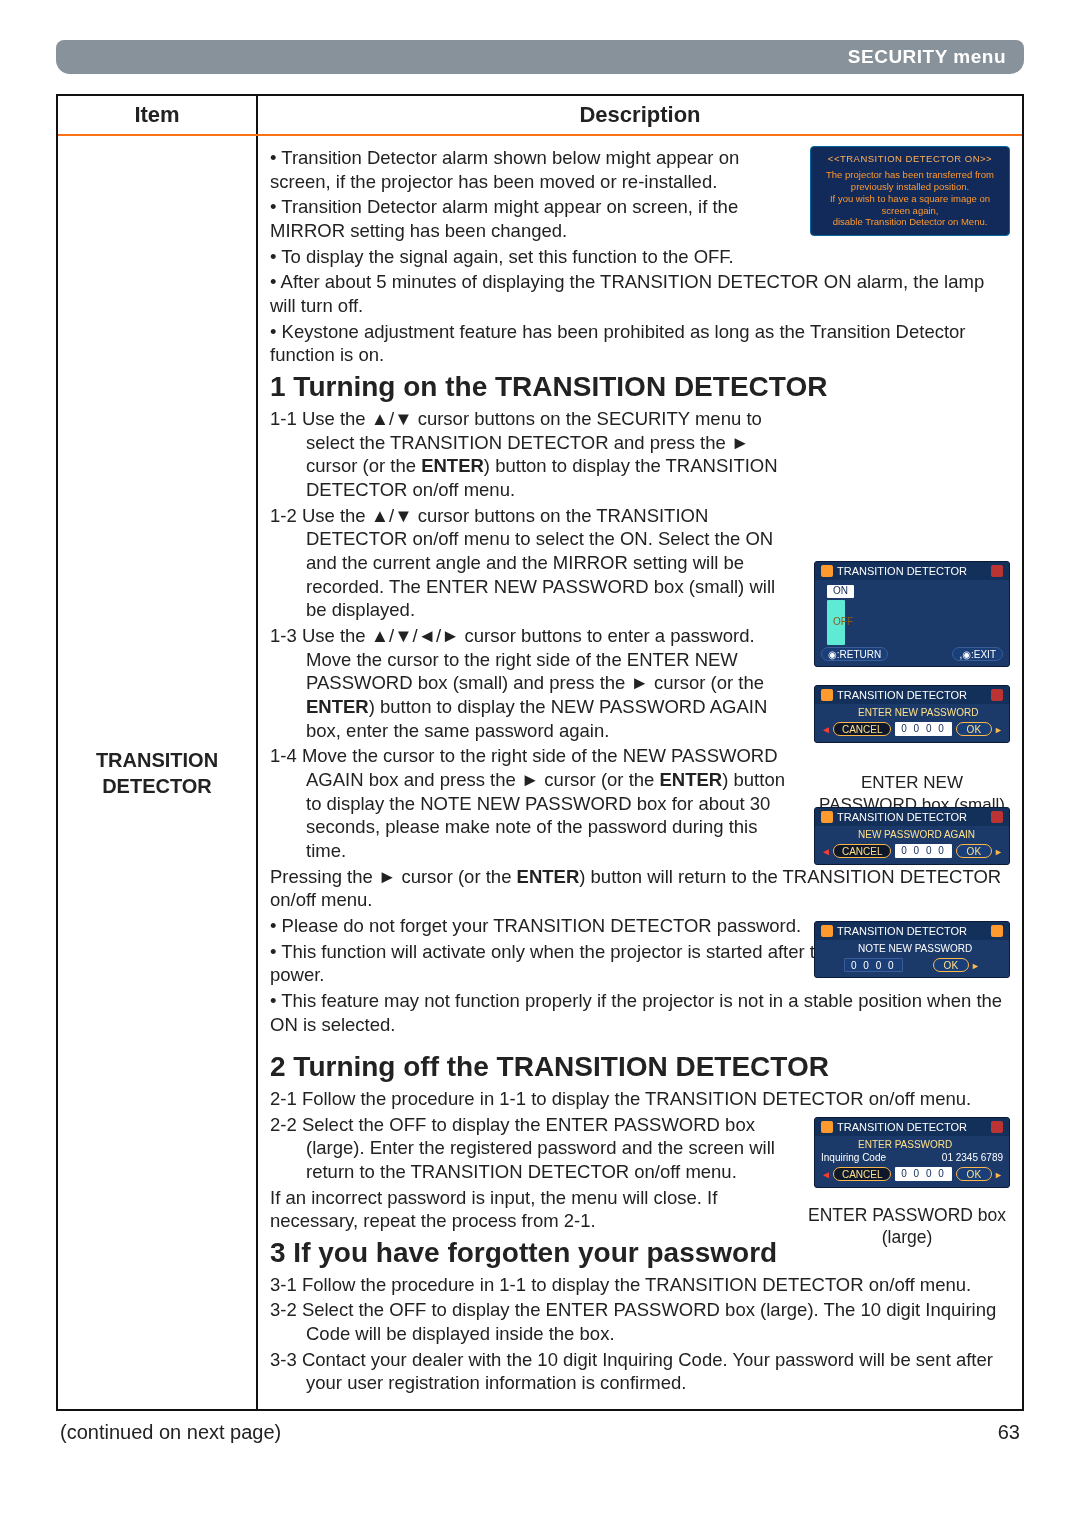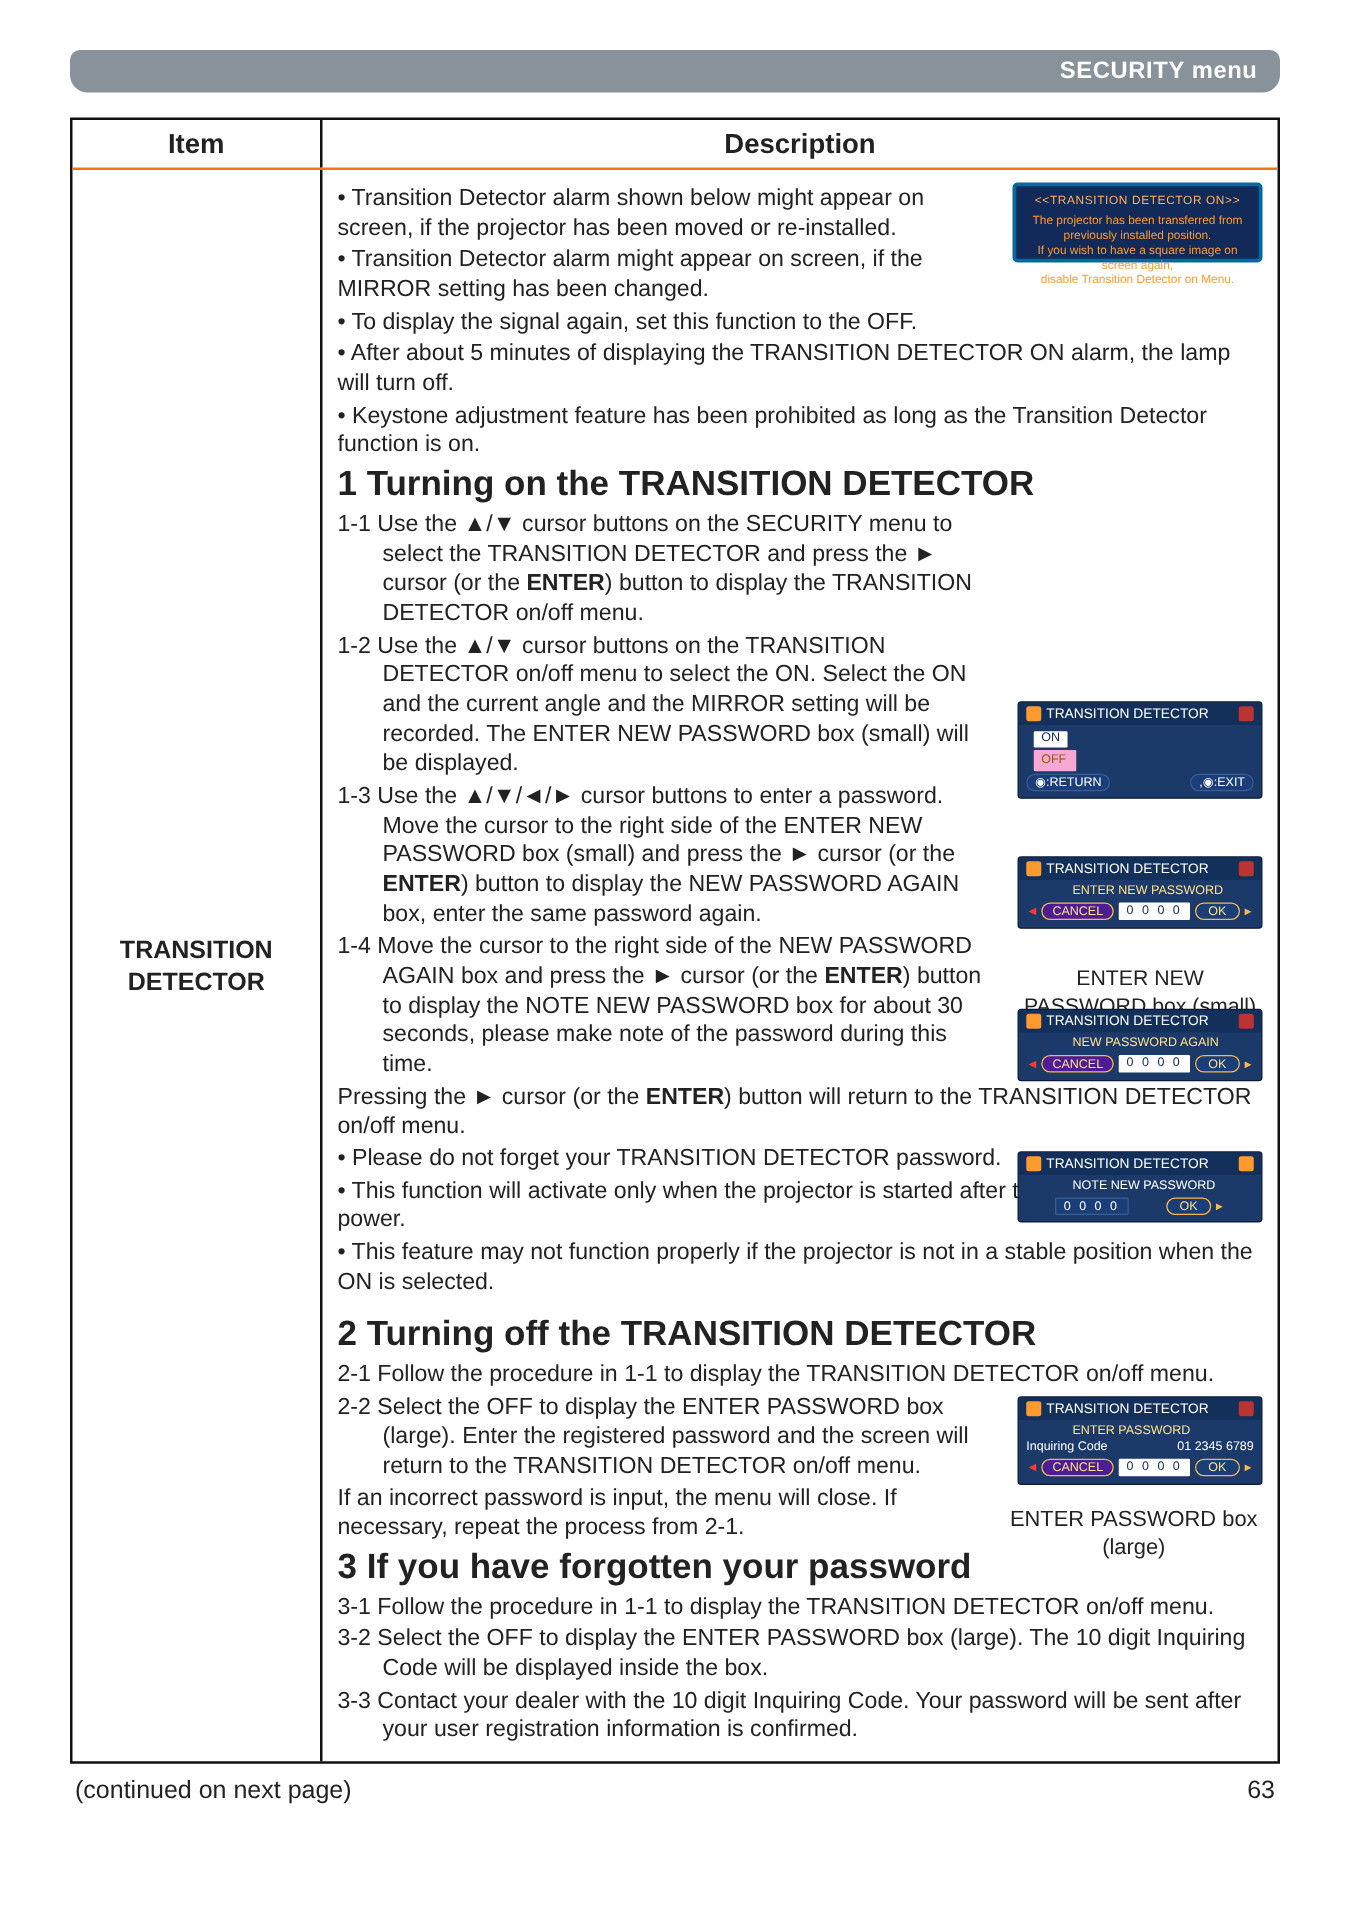--- a/index.html
+++ b/index.html
@@ -12,43 +12,43 @@
   .headrow .cell { text-align: center; font-weight: bold; font-size: 22px; padding: 6px 4px; }
   .cell-item { width: 200px; border-right: 2px solid #111; }
   .cell-desc { flex: 1; }
   .headrow { border-bottom: 2px solid #f97316; }
   .bodyrow .cell-item { display: flex; align-items: center; justify-content: center; font-weight: bold; font-size: 20px; text-align: center; line-height: 1.3; }
   .desc { padding: 10px 12px 12px 12px; font-size: 18.5px; line-height: 1.28; }
   .desc p { margin: 0 0 2px 0; }
   .block { position: relative; }
   .sect-title { font-weight: bold; font-size: 28px; margin-top: 8px; }
   .indent { padding-left: 36px; text-indent: -36px; }
-  .alarm-card { position: absolute; top: 0; right: 0; width: 200px; height: 64px; background: #122a5a; border: 3px solid #0369a1; border-radius: 4px; padding: 6px 8px; color: #ff9a2e; font-size: 9.5px; line-height: 1.25; text-align: center; font-family: Arial, sans-serif; }
+  .alarm-card { position: absolute; top: 0; right: 0; width: 200px; height: 90px; background: #122a5a; border: 1px solid #0369a1; border-radius: 4px; padding: 6px 8px; color: #ff9a2e; font-size: 9.5px; line-height: 1.25; text-align: center; font-family: Arial, sans-serif; }
   .alarm-card .t { color: #ffb05a; font-size: 9.5px; margin-bottom: 4px; letter-spacing: .5px;}
   .osd { background: #1b3a6a; border: 1px solid #0b1a3a; border-radius: 3px; color: #fff; font-size: 11px; position: absolute; right: 0; width: 196px; overflow: hidden; }
   .osd .osd-h { background: #12305a; padding: 2px 6px; display: flex; justify-content: space-between; align-items: center; }
   .osd .osd-h .ic { width: 12px; height: 12px; background: #b33; border-radius: 2px; display: inline-block; }
   .osd .osd-body { padding: 3px 6px 5px 6px; }
-  .cancel-chip { display:inline-block; background:#4c1d95; color:#ffe08a; font-size:10px; border:1px solid #ffb74a; border-radius:8px; padding:0 8px; line-height:14px; height:14px;}
+  .cancel-chip { display:inline-block; background:#0f172a; color:#ffe08a; font-size:10px; border:1px solid #ffb74a; border-radius:8px; padding:0 8px; line-height:14px; height:14px;}
   .cancel-arrow { color:#ff3b30; margin-right:2px; font-size:10px;}
   .ok-chip { display:inline-block; background:#1a3f78; color:#ffe08a; font-size:10px; border:1px solid #ffb74a; border-radius:8px; padding:0 10px; line-height:14px; height:14px;}
   .num-box { display:inline-block; background:#fff; color:#112a55; font-size:10px; padding:0 6px; border-radius:1px; letter-spacing:2px; line-height:14px; height:14px;}
   .ret-chip { display:inline-block; background:#1a3f78; color:#fff; border:1px solid #3a5d97; font-size:10px; border-radius:8px; padding:0 6px; line-height:14px; height:14px;}
   .foot { display: flex; justify-content: space-between; margin-top: 10px; font-size: 20px; padding: 0 4px;}
   .osd1 { top: 192px; }
   .osd2 { top: 316px; }
   .osd3 { top: 438px; }
   .osd4 { top: 552px; }
   .rel { position: relative; }
   .cap1 { position:absolute; right:0; top:403px; width:196px; text-align:center; font-size:17px; }
   .sect2-osd-wrap { position:relative; }
   .osd5 { top: 24px; }
   .cap5 { position:absolute; right:0; top:110px; width:206px; text-align:center; font-size:17.5px; line-height:1.25;}
   .onoff .on{ display:inline-block; background:#fff; color:#112a55; padding:0 6px; margin:2px 0 0 6px; font-size:10px; border-radius:1px;}
-  .onoff .off{ display:block; background:#f9a8d4; color:#8a5a10; padding:2px 6px; margin:2px 0 0 6px; width:34px; font-size:10px; border-radius:1px;}
+  .onoff .off{ display:block; background:#5eead4; color:#8a5a10; padding:16px 6px; margin:2px 0 0 6px; width:18px; font-size:10px; border-radius:1px;}
   .osd-row{ display:flex; justify-content:space-between; align-items:center; margin-top:2px;}
   .osd-label { color:#ffe08a; font-size:10px;padding-left:37px; }
   .inq { display:flex; justify-content:space-between; font-size:10px; color:#fff;}
   .osd-icon { width:12px; height:12px; border-radius:2px; background:#ff9a2e; display:inline-block;}
   .tri-r::before { content:"►"; font-size:9px; color:#ffb74a; margin-left:2px;}
   @media print { body { margin:0 } }
 </style>
 </head>
 <body>
 

